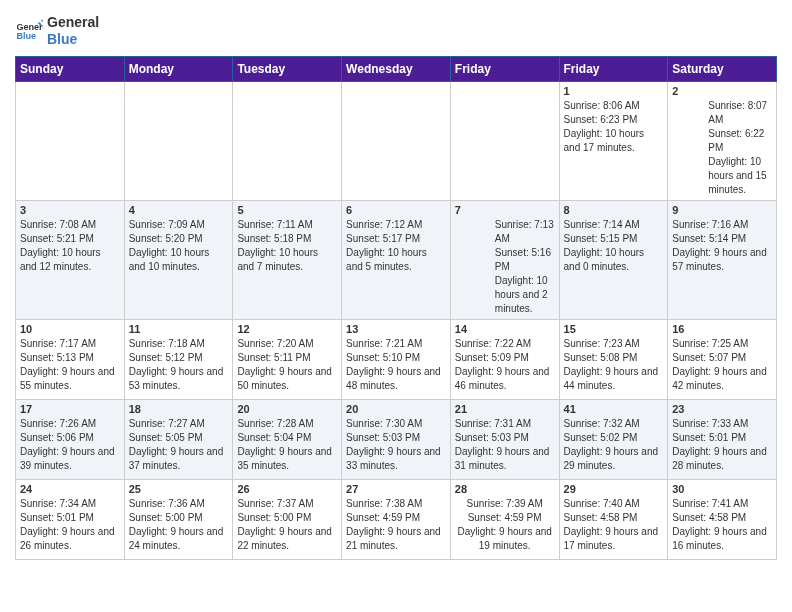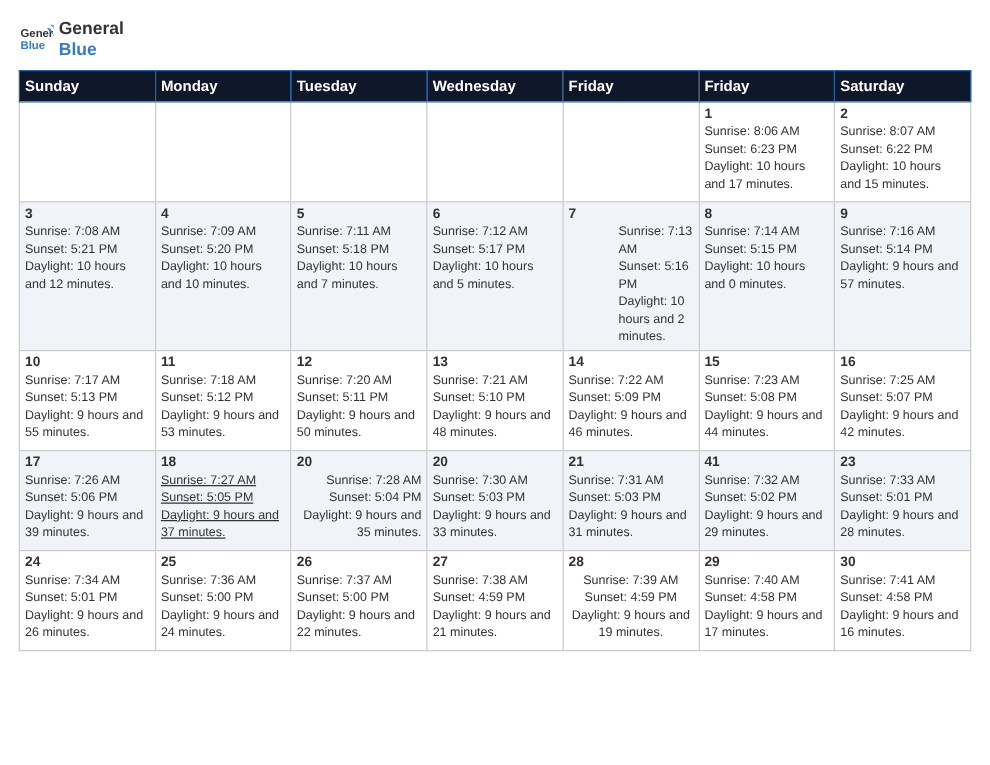--- a/index.html
+++ b/index.html
@@ -37,21 +37,21 @@
     .location {
       font-size: 14px;
       color: #333;
     }
     table {
       width: 100%;
       border-collapse: collapse;
       table-layout: fixed;
     }
     th {
-      background-color: #0f172a;
+      background-color: #4c1d95;
       color: #fff;
       font-size: 12px;
       font-weight: bold;
       padding: 5px 4px;
       text-align: left;
       border: 1px solid #2a5f9f;
     }
     td {
       vertical-align: top;
       border: 1px solid #ccc;
@@ -122,21 +122,21 @@
         <td class="empty-cell"></td>
         <td class="empty-cell"></td>
         <td>
           <div class="day-number">1</div>
           <div class="day-info" style="white-space: pre-line;">Sunrise: 8:06 AM
 Sunset: 6:23 PM
 Daylight: 10 hours and 17 minutes.</div>
         </td>
         <td>
           <div class="day-number">2</div>
-          <div class="day-info" style="white-space: pre-line;">Sunrise: 8:07 AM
+          <div class="day-info" style="white-space: pre-line; margin-left: 36px;">Sunrise: 8:07 AM
 Sunset: 6:22 PM
 Daylight: 10 hours and 15 minutes.</div>
         </td>
       </tr>
       <tr>
         <td>
           <div class="day-number">3</div>
           <div class="day-info" style="white-space: pre-line;">Sunrise: 7:08 AM
 Sunset: 5:21 PM
 Daylight: 10 hours and 12 minutes.</div>
@@ -224,27 +224,27 @@
       </tr>
       <tr>
         <td>
           <div class="day-number">17</div>
           <div class="day-info" style="white-space: pre-line;">Sunrise: 7:26 AM
 Sunset: 5:06 PM
 Daylight: 9 hours and 39 minutes.</div>
         </td>
         <td>
           <div class="day-number">18</div>
-          <div class="day-info" style="white-space: pre-line; text-decoration: underline;">Sunrise: 7:27 AM
+          <div class="day-info" style="white-space: pre-line;">Sunrise: 7:27 AM
 Sunset: 5:05 PM
 Daylight: 9 hours and 37 minutes.</div>
         </td>
         <td>
           <div class="day-number">20</div>
-          <div class="day-info" style="white-space: pre-line; text-align: right;">Sunrise: 7:28 AM
+          <div class="day-info" style="white-space: pre-line;">Sunrise: 7:28 AM
 Sunset: 5:04 PM
 Daylight: 9 hours and 35 minutes.</div>
         </td>
         <td>
           <div class="day-number">20</div>
           <div class="day-info" style="white-space: pre-line;">Sunrise: 7:30 AM
 Sunset: 5:03 PM
 Daylight: 9 hours and 33 minutes.</div>
         </td>
         <td>

